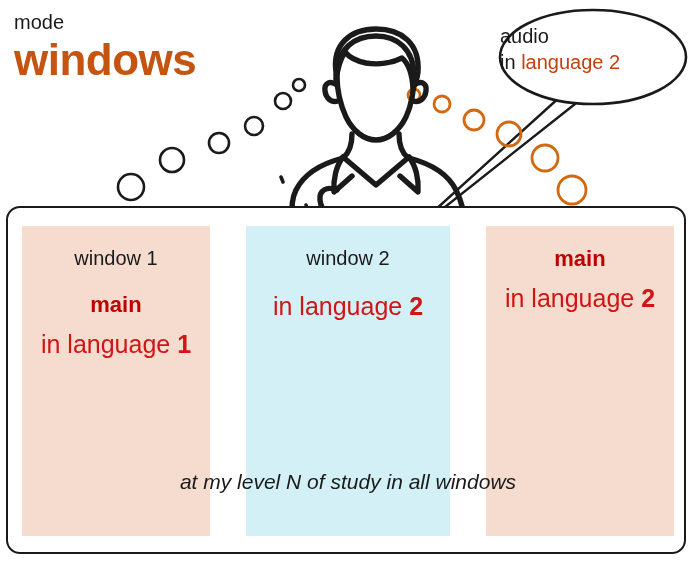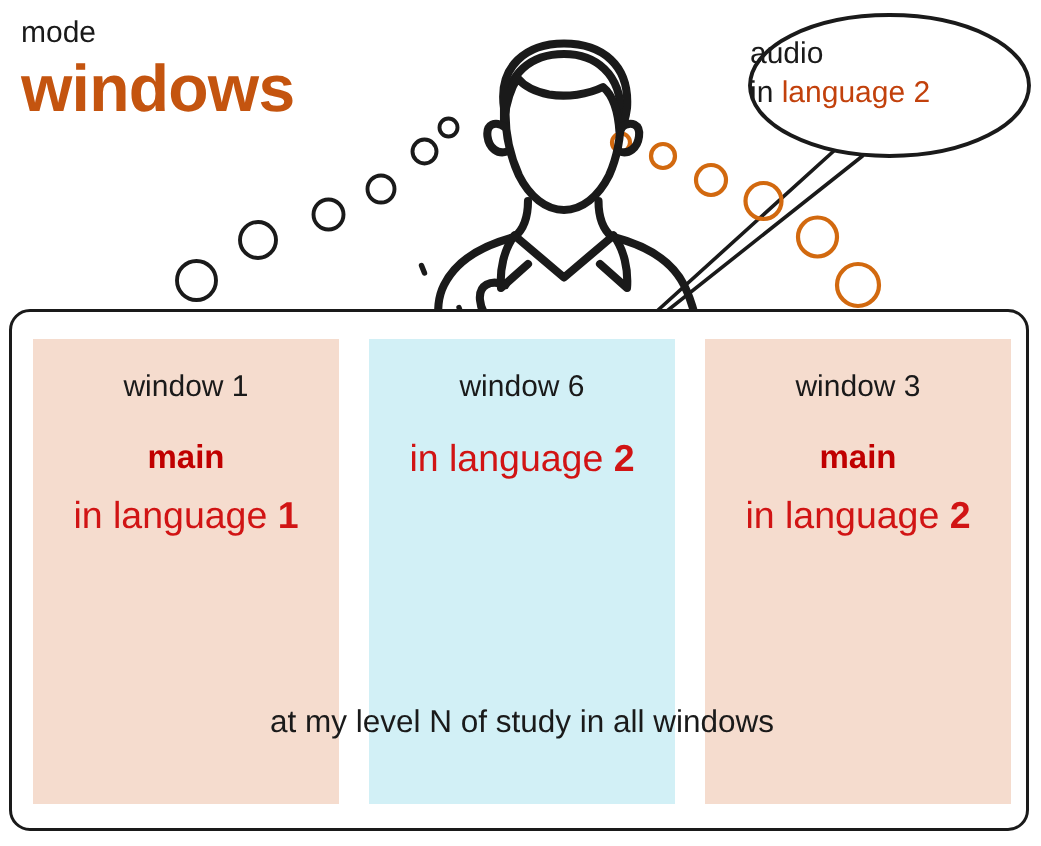--- a/index.html
+++ b/index.html
@@ -92,21 +92,21 @@
     position: absolute;
     left: 14px;
     top: 18px;
     width: 652px;
     height: 310px;
     display: flex;
     justify-content: space-between;
   }
 
   .window-col {
-    width: 204px;
+    width: 188px;
     height: 310px;
     box-sizing: border-box;
     padding-top: 22px;
     text-align: center;
   }
   .window-col.peach { background: #f5dcce; }
   .window-col.blue  { background: #d2f0f6; width: 204px; }
 
   .win-title {
     font-size: 20px;
@@ -132,20 +132,21 @@
 
   #footnote {
     position: absolute;
     left: 0;
     top: 262px;
     width: 680px;
     text-align: center;
     font-size: 21px;
     color: #1a1a1a;
     pointer-events: none;
+    font-style: italic;
   }
 </style>
 </head>
 <body>
 
 <div id="stage">
 
   <div id="mode-label">mode</div>
   <div id="mode-value">windows</div>
 
@@ -240,26 +241,25 @@
 
     <div id="windows-row">
 
       <div class="window-col peach">
         <p class="win-title">window 1</p>
         <p class="win-kind dark">main</p>
         <p class="win-lang"><span>in language </span><span class="num">1</span></p>
       </div>
 
       <div class="window-col blue">
-        <p class="win-title">window 6</p>
+        <p class="win-title">window 2</p>
         <p class="win-lang"><span>in language </span><span class="num">2</span></p>
       </div>
 
       <div class="window-col peach">
-        <p class="win-title">window 3</p>
         <p class="win-kind dark">main</p>
         <p class="win-lang"><span>in language </span><span class="num">2</span></p>
       </div>
 
     </div>
 
     <div id="footnote">at my level N of study in all windows</div>
   </div>
 
 </div>

